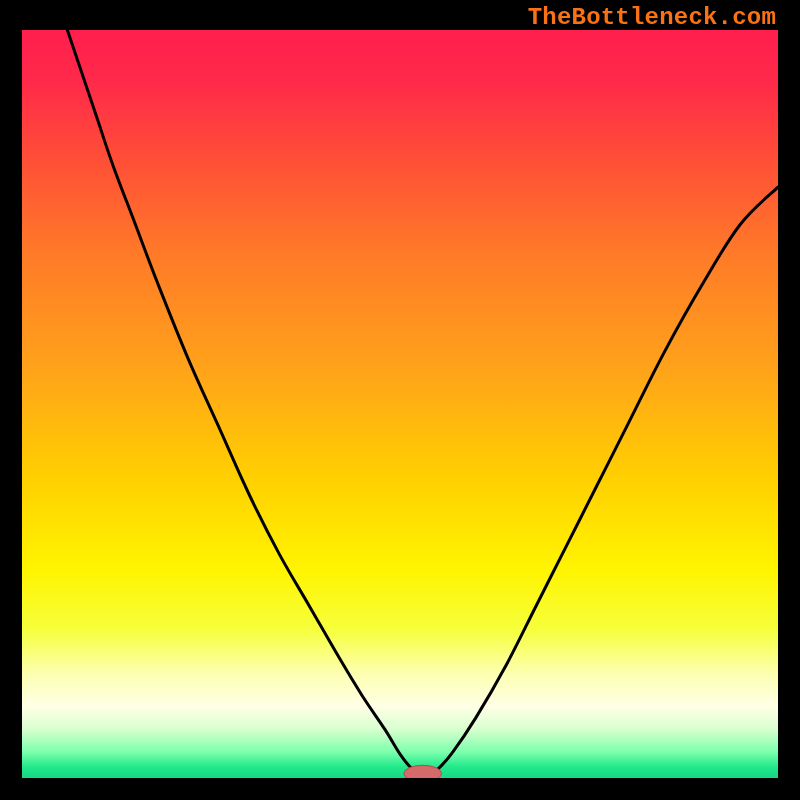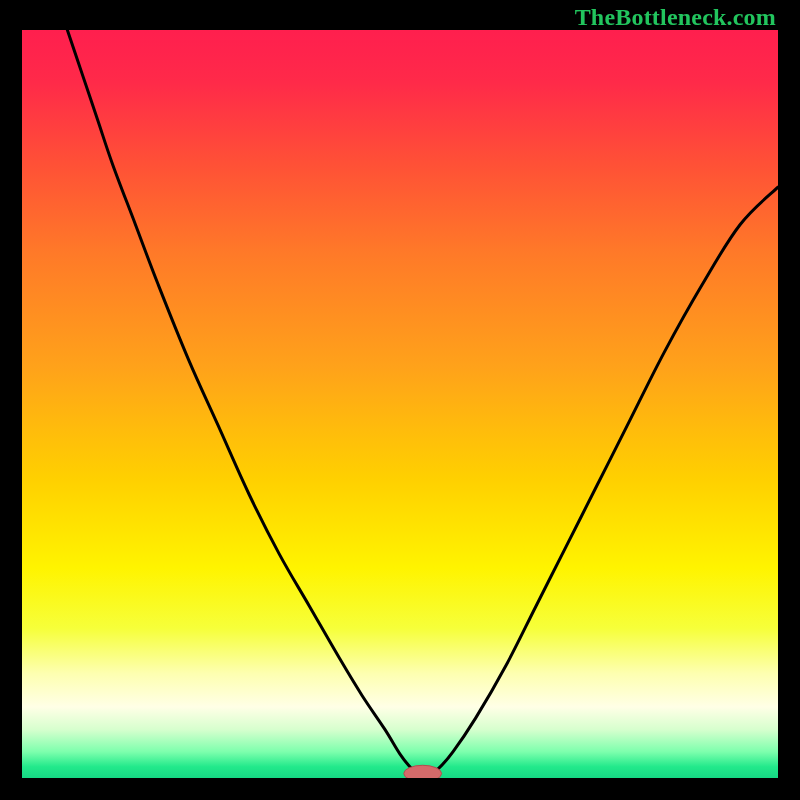--- a/index.html
+++ b/index.html
@@ -23,24 +23,24 @@
     left: 22px;
     top: 30px;
     width: 756px;
     height: 748px;
     overflow: hidden;
   }
   .watermark {
     position: absolute;
     top: 4px;
     right: 24px;
-    font-family: Liberation Serif, serif;
+    font-family: Liberation Mono, monospace;
     font-size: 24px;
     font-weight: 600;
-    color: #22c55e;
+    color: #f97316;
     letter-spacing: 0.2px;
   }
   svg { display: block; }
 </style>
 </head>
 <body>
 
 <div class="frame">
   <div class="watermark">TheBottleneck.com</div>
   <div class="plot">

